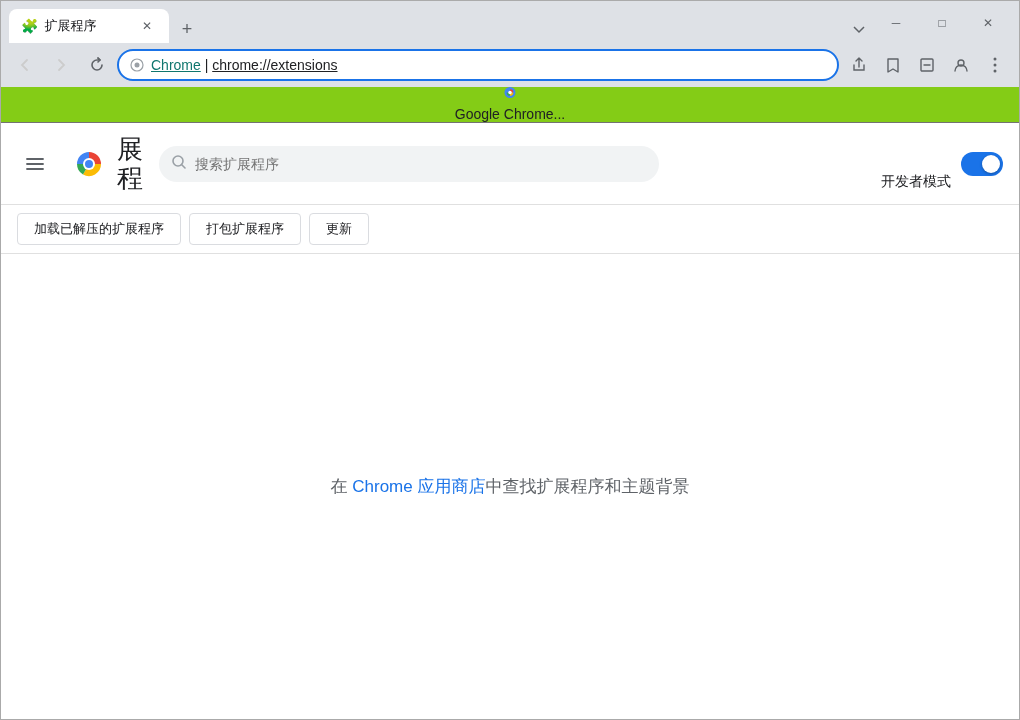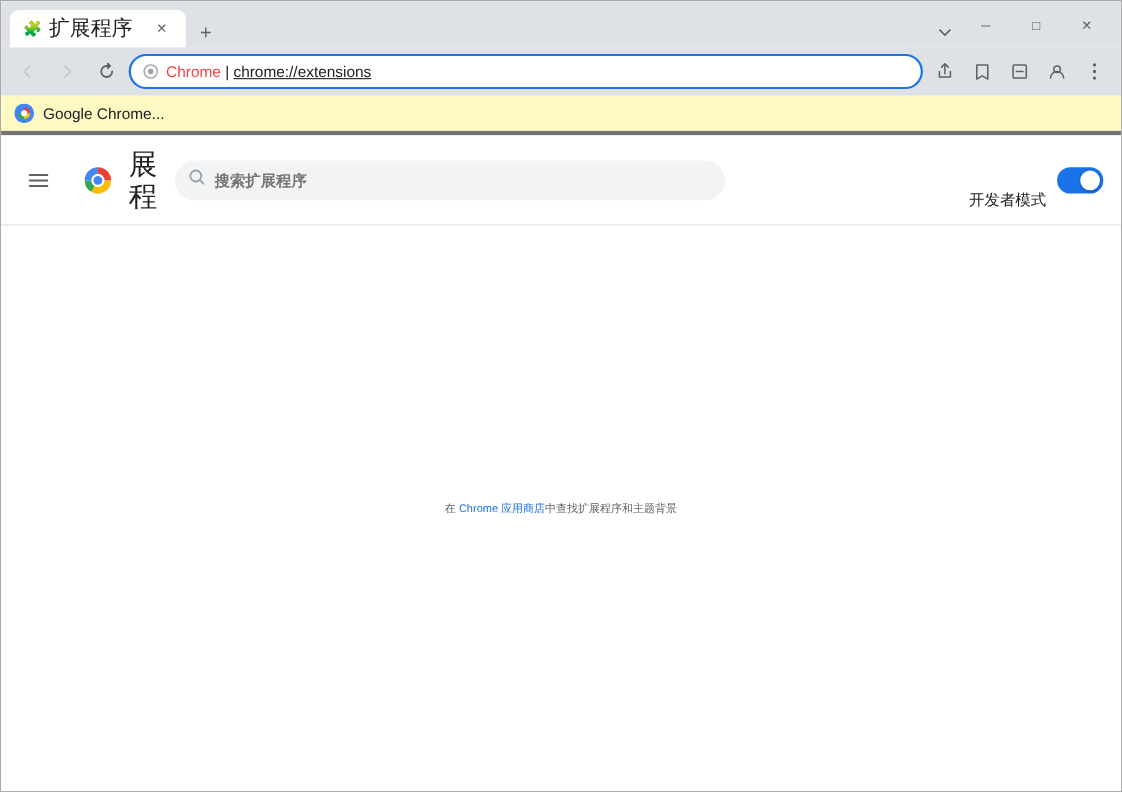--- a/index.html
+++ b/index.html
@@ -5,61 +5,61 @@
     * { margin: 0; padding: 0; box-sizing: border-box; }
     body { font-family: 'Microsoft YaHei', Arial, sans-serif; background: #dee1e6; width: 1020px; height: 720px; overflow: hidden; }
 
     
     .window { width: 1020px; height: 720px; background: #fff; display: flex; flex-direction: column; border: 1px solid #aaa; }
 
     
     .title-bar { background: #dee1e6; display: flex; align-items: flex-end; padding-top: 6px; padding-left: 0; height: 42px; position: relative; }
     .tab-bar { display: flex; align-items: flex-end; flex: 1; padding-left: 8px; }
     .tab { background: #fff; border-radius: 8px 8px 0 0; padding: 6px 12px; display: flex; align-items: center; gap: 6px; min-width: 160px; height: 34px; position: relative; }
-    .tab-title { font-size: 19px; color: #202124; flex: 1; }
+    .tab-title { font-size: 13px; color: #202124; flex: 1; }
     .tab-close { width: 20px; height: 20px; display: flex; align-items: center; justify-content: center; border-radius: 50%; cursor: pointer; color: #5f6368; font-size: 12px; }
     .new-tab-btn { width: 28px; height: 28px; display: flex; align-items: center; justify-content: center; color: #5f6368; font-size: 18px; cursor: pointer; margin-left: 4px; border-radius: 50%; }
     .window-controls { display: flex; align-items: center; gap: 0; margin-right: 0; padding-bottom: 4px; padding-right: 8px; }
     .win-ctrl { width: 46px; height: 32px; display: flex; align-items: center; justify-content: center; cursor: pointer; color: #5f6368; font-size: 12px; }
     .chevron-btn { width: 28px; height: 28px; display: flex; align-items: center; justify-content: center; color: #5f6368; cursor: pointer; }
 
     
     .nav-bar { background: #dee1e6; display: flex; align-items: center; padding: 4px 8px; gap: 4px; height: 44px; }
     .nav-btn { width: 32px; height: 32px; display: flex; align-items: center; justify-content: center; border-radius: 50%; cursor: pointer; color: #5f6368; font-size: 16px; }
     .nav-btn.disabled { color: #aaa; cursor: default; }
     .address-bar-container { flex: 1; display: flex; align-items: center; background: #fff; border-radius: 20px; height: 32px; padding: 0 10px; gap: 6px; border: 2px solid #1a73e8; }
     .address-icon { width: 16px; height: 16px; display: flex; align-items: center; justify-content: center; color: #5f6368; }
     .address-text { font-size: 14px; color: #202124; flex: 1; }
-    .address-text .site-name { color: #ef4444; }
+    .address-text .site-name { color: #0f766e; text-decoration: underline; }
     .address-text .url { color: #202124; text-decoration: underline; }
     .nav-actions { display: flex; align-items: center; gap: 2px; }
     .nav-action-btn { width: 32px; height: 32px; display: flex; align-items: center; justify-content: center; border-radius: 50%; cursor: pointer; color: #5f6368; font-size: 16px; }
 
     
-    .google-bar { background: #fef9c3; height: 36px; display: flex; align-items: center; padding: 0 12px; gap: 8px; border-bottom: 4px solid #737373; }
+    .google-bar { background: #84cc16; height: 36px; display: flex; align-items: center; padding: 0 12px; gap: 8px; border-bottom: 1px solid #737373; flex-direction: column; }
     .google-bar-text { font-size: 14px; color: #202124; }
 
     
     .ext-page { background: #fff; flex: 1; display: flex; flex-direction: column; }
     .ext-header { display: flex; align-items: center; padding: 12px 16px; gap: 16px; border-bottom: 1px solid #e0e0e0; }
     .hamburger-btn { width: 36px; height: 36px; display: flex; align-items: center; justify-content: center; cursor: pointer; border-radius: 50%; color: #5f6368; }
     .search-container { flex: 1; display: flex; align-items: center; background: #f1f3f4; border-radius: 20px; height: 36px; padding: 0 12px; gap: 8px; max-width: 500px; }
     .search-icon { color: #9aa0a6; font-size: 16px; }
-    .search-input { border: none; background: transparent; outline: none; font-size: 14px; color: #202124; flex: 1; font-weight: bold; }
+    .search-input { border: none; background: transparent; outline: none; font-size: 14px; color: #202124; flex: 1; }
     .dev-mode-section { display: flex; align-items: center; gap: 10px; margin-left: auto; }
     .dev-mode-label { font-size: 14px; color: #202124; margin-top: 36px; }
     .toggle { width: 42px; height: 24px; background: #1a73e8; border-radius: 12px; position: relative; cursor: pointer; display: flex; align-items: center; }
     .toggle-knob { width: 18px; height: 18px; background: #fff; border-radius: 50%; position: absolute; right: 3px; box-shadow: 0 1px 3px rgba(0,0,0,0.3); }
 
     
     .dev-buttons { display: flex; align-items: center; padding: 8px 16px; gap: 8px; border-bottom: 1px solid #e0e0e0; }
     .dev-btn { padding: 6px 16px; border: 1px solid #dadce0; border-radius: 4px; background: #fff; font-size: 13px; color: #202124; cursor: pointer; }
 
     
-    .empty-state { flex: 1; display: flex; align-items: center; justify-content: center; font-size: 10px; color: #5f6368; }
+    .empty-state { flex: 1; display: flex; align-items: center; justify-content: center; font-size: 17px; color: #5f6368; }
     .store-link { color: #1a73e8; text-decoration: none; }
 
     
     .puzzle-icon { color: #5f6368; font-size: 14px; }
   </style>
 </head>
 <body>
 
 <div class="window">
 
@@ -202,20 +202,25 @@
       </div>
 
       <div class="dev-mode-section">
         <span class="dev-mode-label">开发者模式</span>
         <div class="toggle">
           <div class="toggle-knob"></div>
         </div>
       </div>
     </div>
 
+    <div class="dev-buttons">
+      <button class="dev-btn">加载已解压的扩展程序</button>
+      <button class="dev-btn">打包扩展程序</button>
+      <button class="dev-btn">更新</button>
+    </div>
 
     <div class="empty-state">
       <span>
         <span>在 </span><a href="#" class="store-link">Chrome 应用商店</a><span>中查找扩展程序和主题背景</span>
       </span>
     </div>
 
   </div>
 </div>
 

